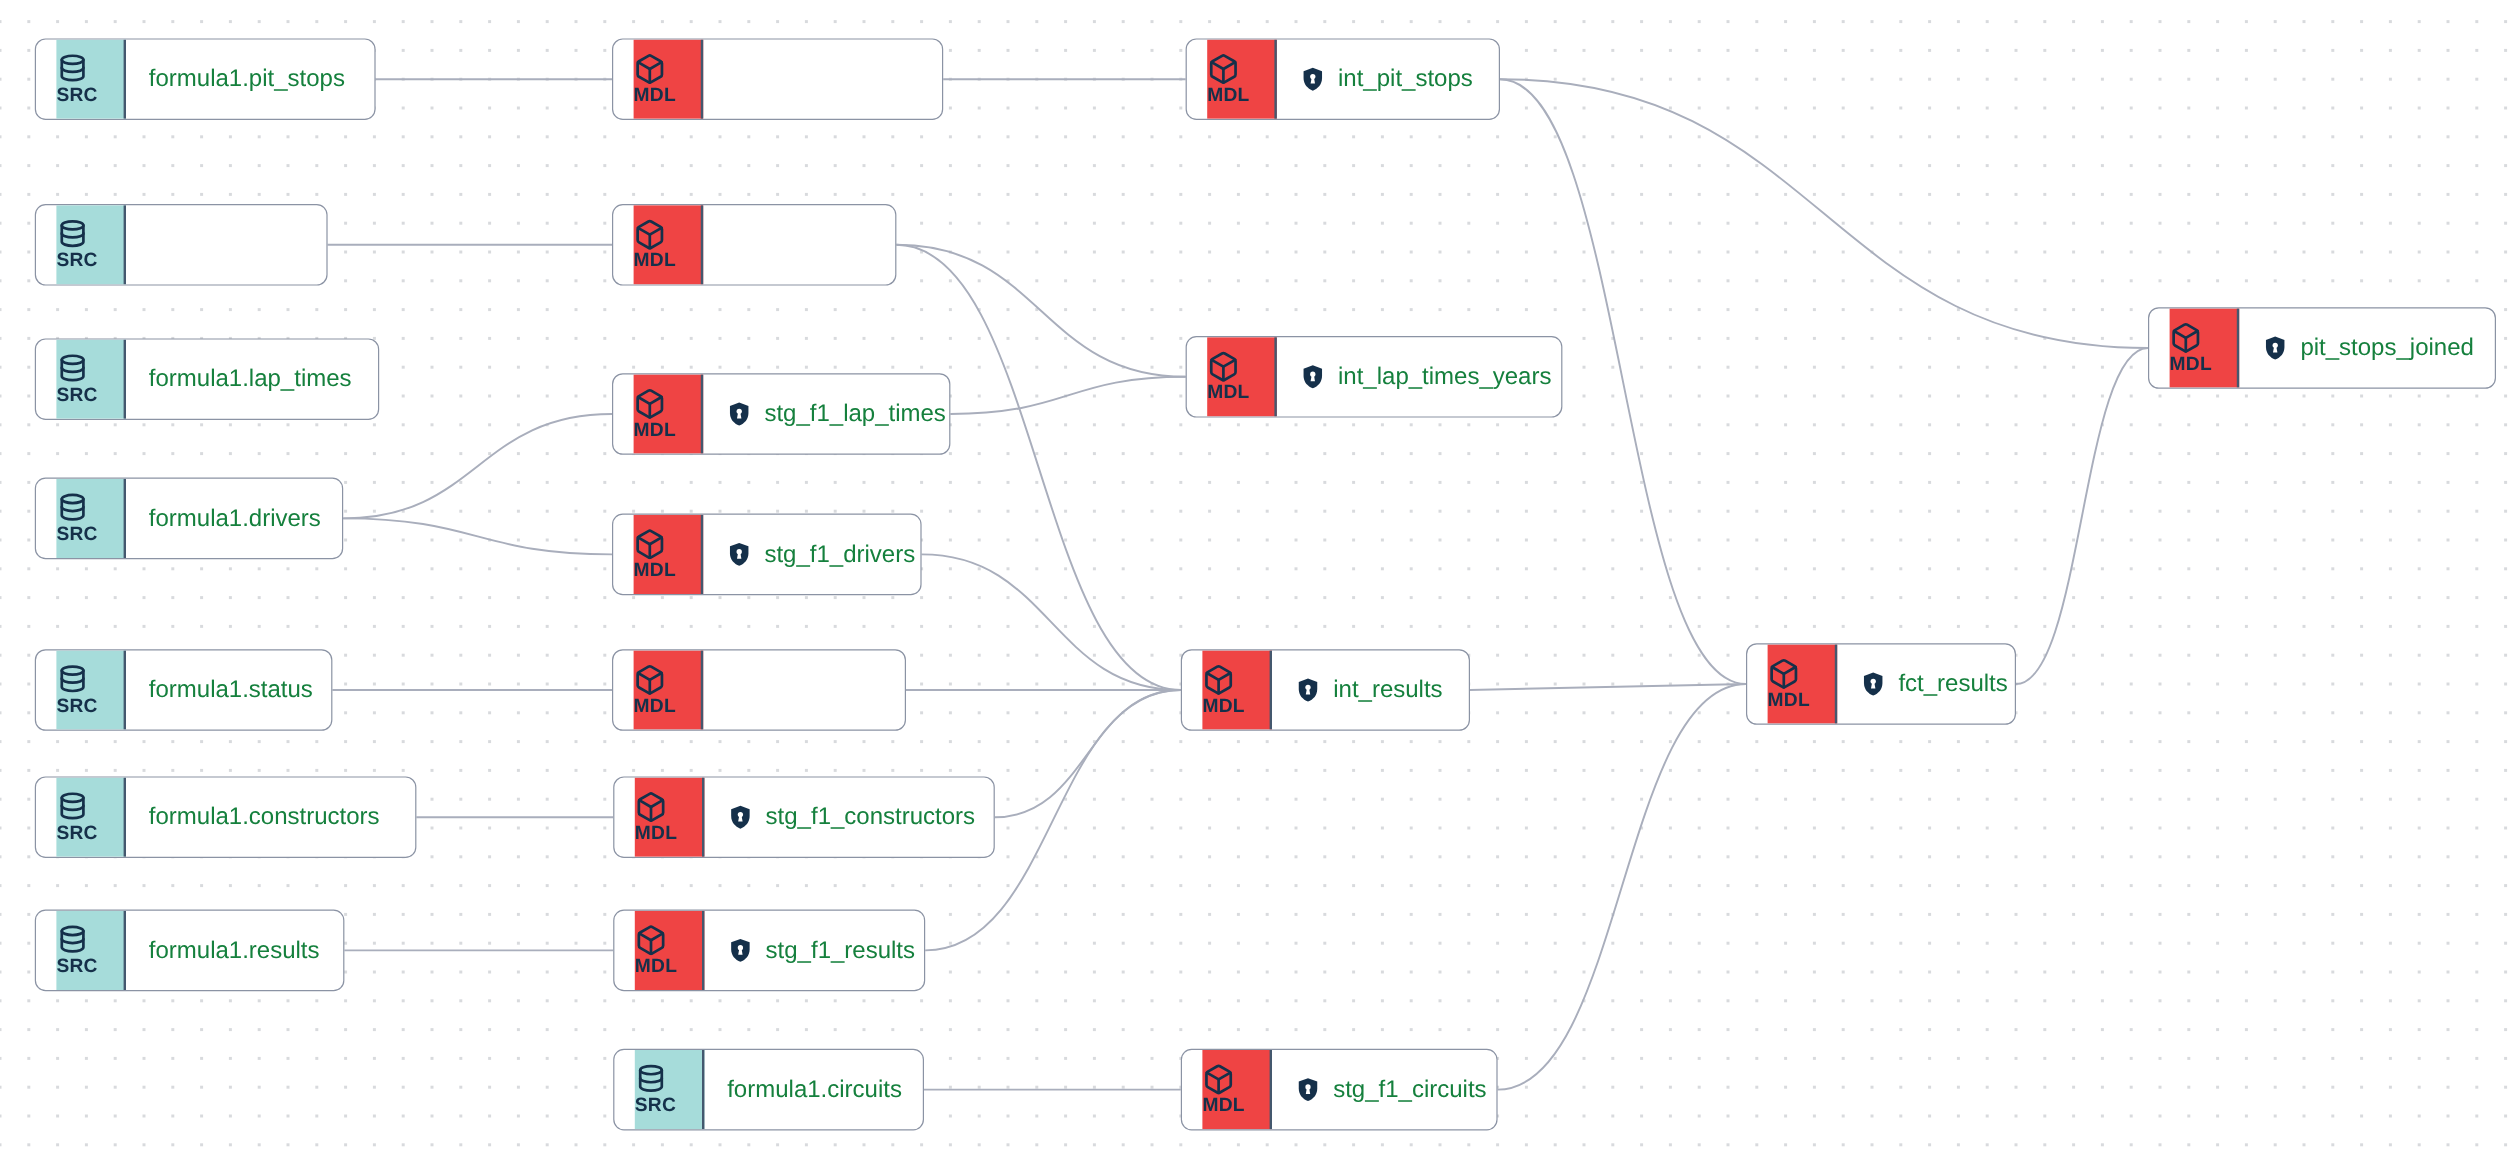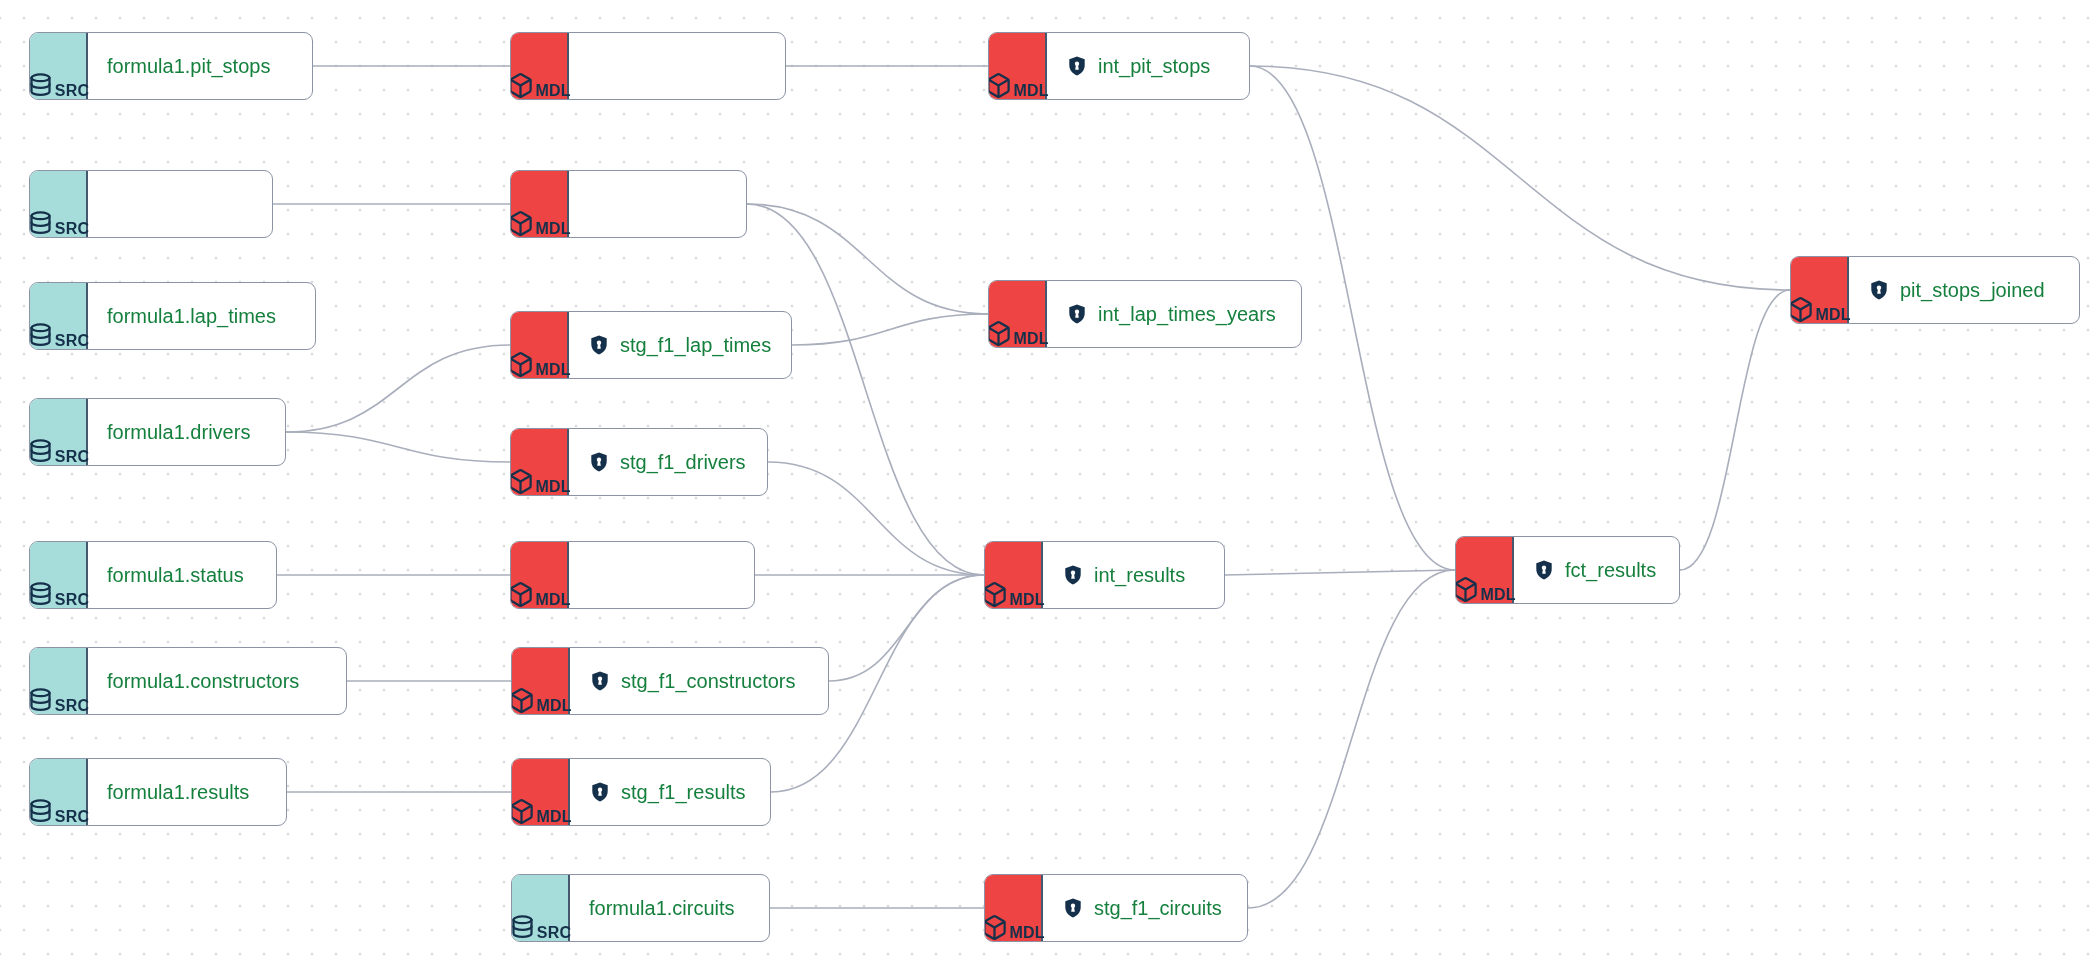--- a/index.html
+++ b/index.html
@@ -24,26 +24,27 @@
     background:#ffffff;
     border:1.5px solid #8b93a4;
     border-radius:9px;
     overflow:hidden;
     cursor:pointer;
   }
   .badge-cell{
     width:58px;
     flex:0 0 58px;
     display:flex;
-    flex-direction:row;
-    align-items:flex-end;
+    flex-direction:column;
+    align-items:flex-start;
     justify-content:center;
     gap:1px;
     border-right:2px solid #44586e;
     box-sizing:border-box;
+    margin-left:17px;
   }
   .badge-cell.source{background:#a6dcda;}
   .badge-cell.model{background:#ef4444;}
   .badge-label{
     font-size:16px;
     font-weight:700;
     letter-spacing:.2px;
     color:#15304a;
     line-height:1;
   }

